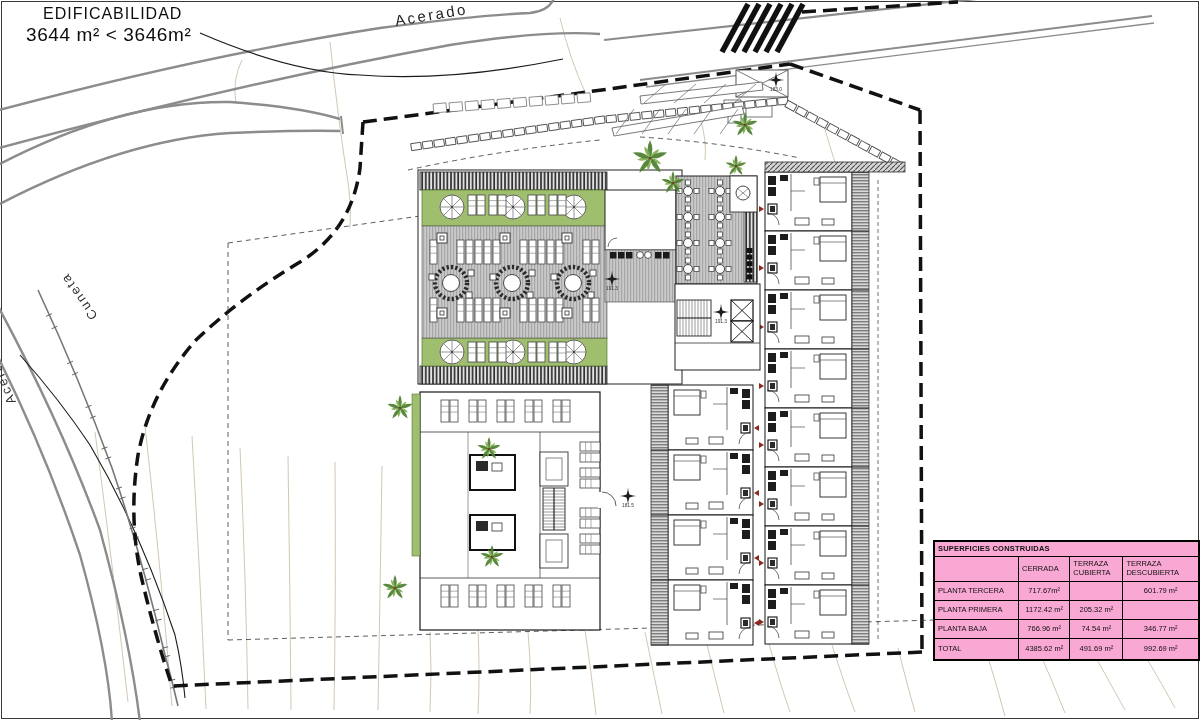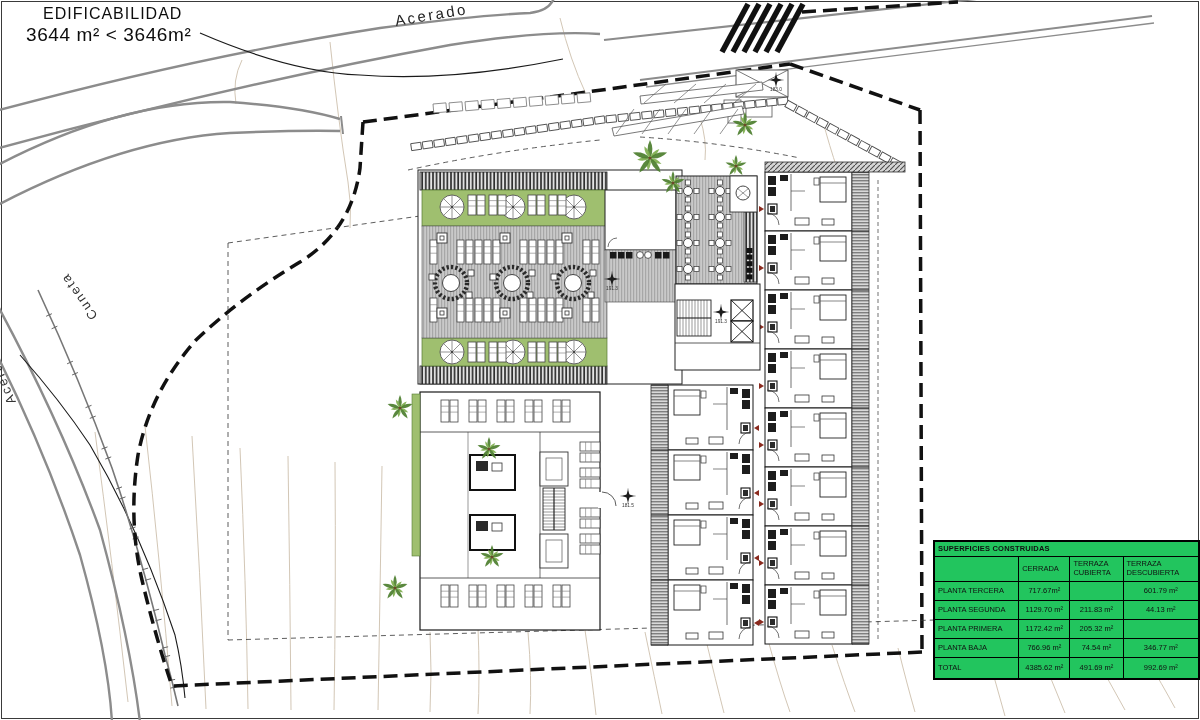--- a/index.html
+++ b/index.html
@@ -3,21 +3,21 @@
 <meta charset="utf-8">
 <style>
   html,body{margin:0;padding:0;background:#888;}
   .stage{position:relative;width:1200px;height:720px;background:#ffffff;overflow:hidden;
          font-family:"Liberation Sans",sans-serif;}
   #plan{position:absolute;left:0;top:0;width:1200px;height:720px;}
   .titleblock{position:absolute;left:26px;top:5px;color:#0d0d0d;}
   .tb1{font-size:16px;letter-spacing:1px;padding-left:17px;}
   .tb2{font-size:19px;letter-spacing:0.6px;margin-top:1px;}
   #tablewrap{position:absolute;left:933px;top:540px;background:#fff;}
-  #tablewrap table{border-collapse:collapse;border:2px solid #000;background:#22c55e;}
+  #tablewrap table{border-collapse:collapse;border:2px solid #000;background:#f9a8d4;}
   #tablewrap td{border:1px solid #000;font-size:7.5px;color:#111;padding:0 3px;
                 vertical-align:middle;white-space:pre-line;line-height:1.15;}
   td.tt{font-size:8px;font-weight:bold;height:14px;letter-spacing:0.2px;}
   td.th{text-align:left;height:24px;}
   td.lb{height:18px;}
   td.v{text-align:center;height:18px;font-size:7px;}
   td.c0{width:86px} td.c1{width:46px} td.c2{width:48px} td.c3{width:72px}
   tr.tot td{font-weight:normal;height:20px;margin-left:32px;}
 </style>
 </head>
@@ -1055,26 +1055,20 @@
             <td class="th c3">TERRAZA
 DESCUBIERTA</td>
           </tr>
           <tr>
   <td class="lb c0">PLANTA TERCERA</td>
   <td class="v c1">717.67m²</td>
   <td class="v c2"></td>
   <td class="v c3">601.79 m²</td>
           </tr>
           <tr>
-  <td class="lb c0">PLANTA SEGUNDA</td>
-  <td class="v c1">1129.70 m²</td>
-  <td class="v c2">211.83 m²</td>
-  <td class="v c3">44.13 m²</td>
-          </tr>
-          <tr>
   <td class="lb c0">PLANTA PRIMERA</td>
   <td class="v c1">1172.42 m²</td>
   <td class="v c2">205.32 m²</td>
   <td class="v c3"></td>
           </tr>
           <tr>
   <td class="lb c0">PLANTA BAJA</td>
   <td class="v c1">766.96 m²</td>
   <td class="v c2">74.54 m²</td>
   <td class="v c3">346.77 m²</td>

